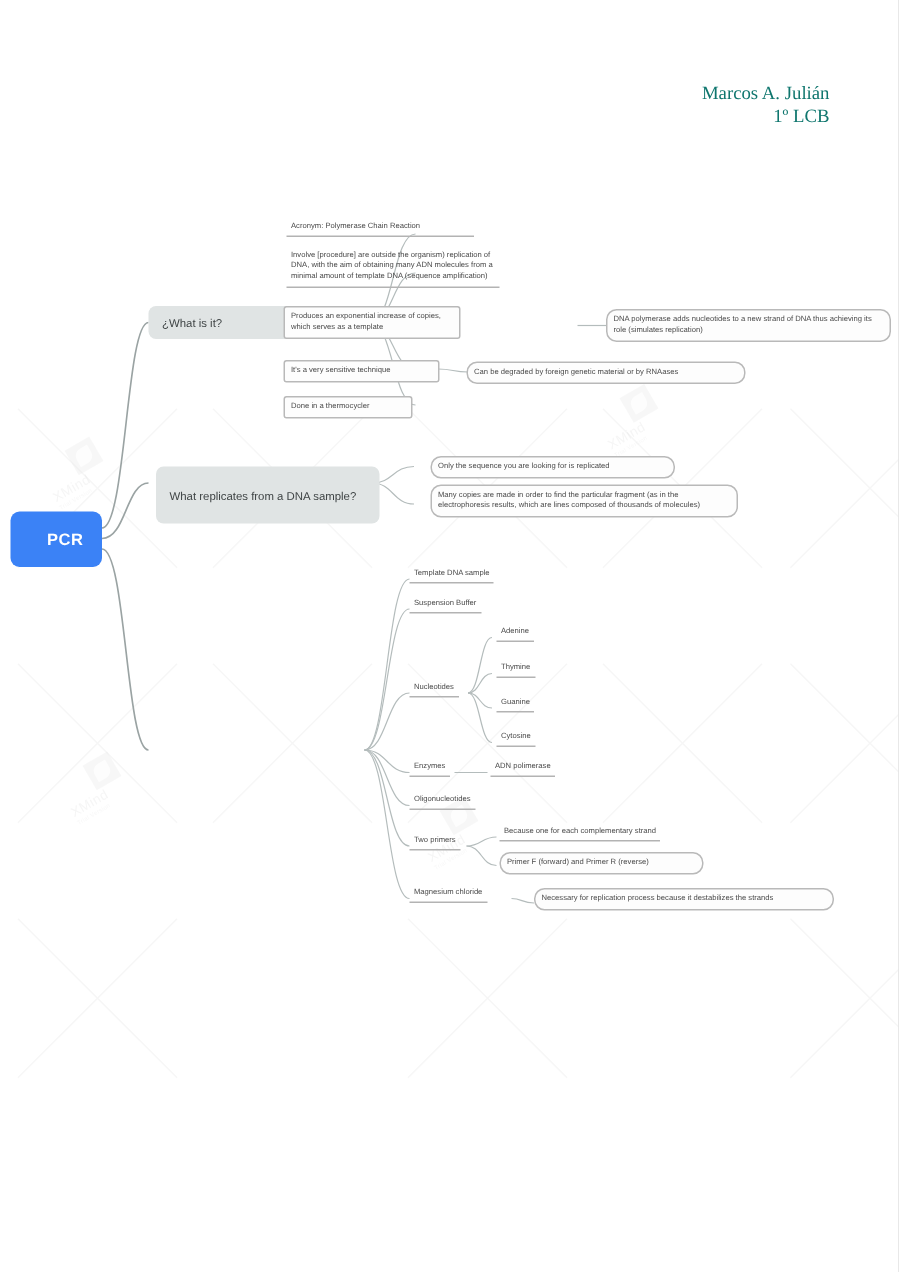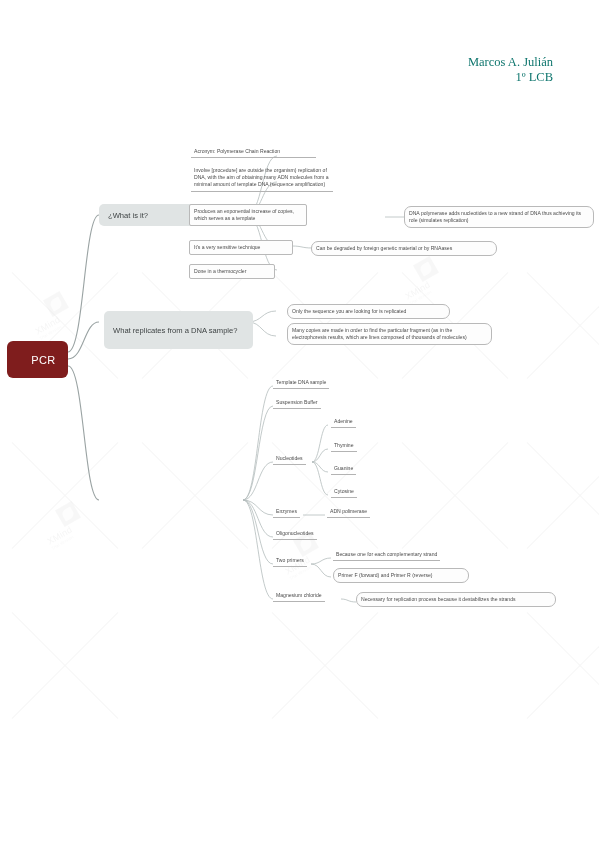--- a/index.html
+++ b/index.html
@@ -65,22 +65,22 @@
 
   .node{
     position:absolute;box-sizing:border-box;
     color:#4c4c4c;
     font-family:"Liberation Sans",sans-serif;
     -webkit-font-smoothing:antialiased;
   }
 
   
   .n-root{
-    background:#7f1d1d;border-radius:6px;
-    color:#ffffff;font-size:11px;font-weight:normal;
+    background:#3b82f6;border-radius:6px;
+    color:#ffffff;font-size:11px;font-weight:bold;
     display:flex;align-items:center;justify-content:center;
     letter-spacing:.4px;
     padding-left:12px;
   }
 
   
   .n-main{
     background:#e0e4e4;border-radius:5px;
     font-size:7.6px;
     display:flex;align-items:center;

